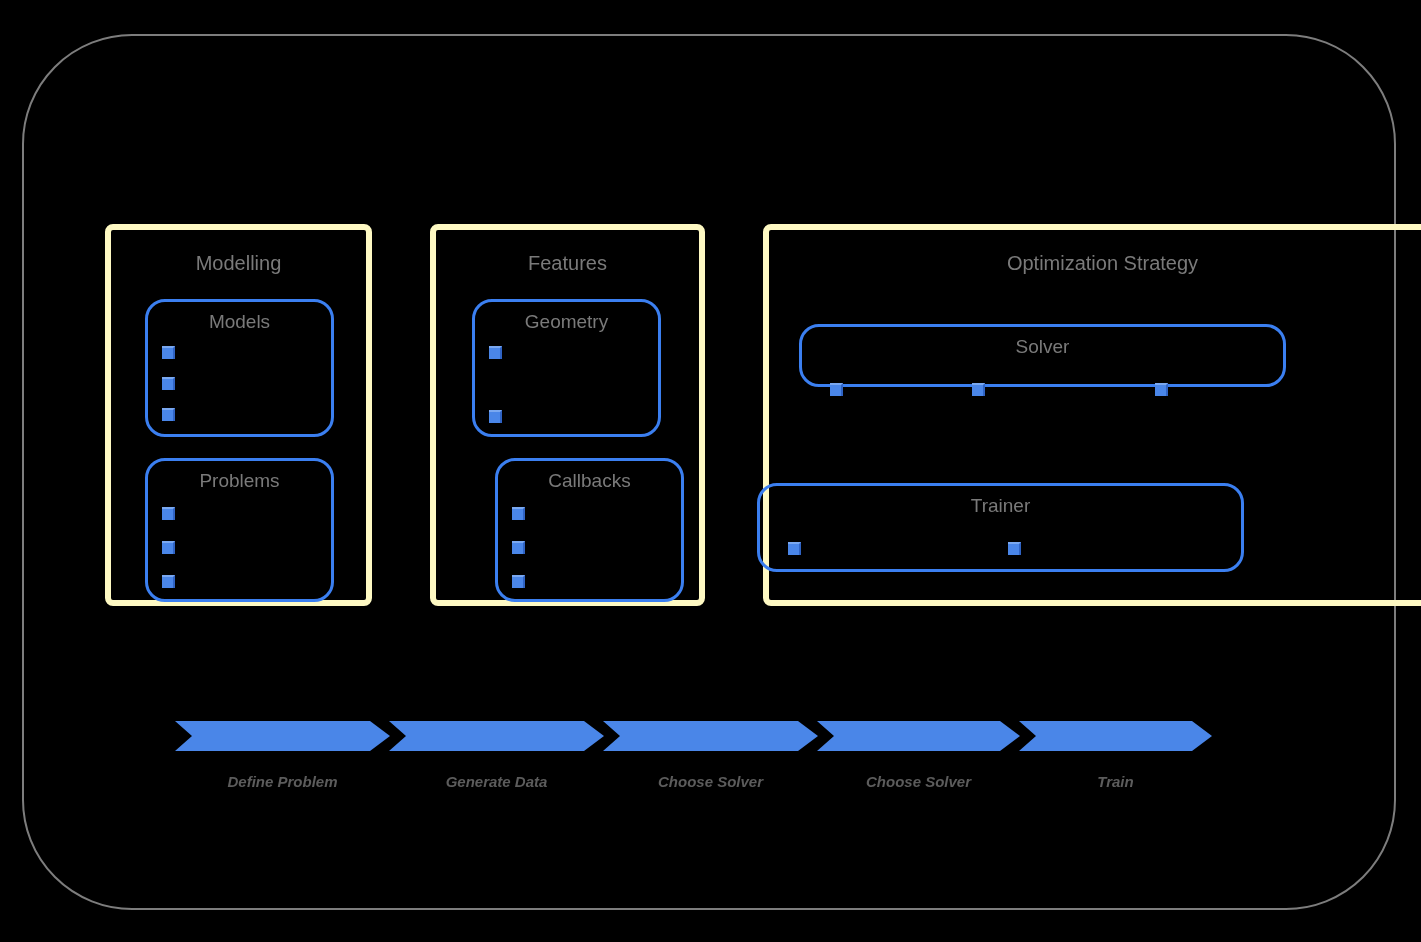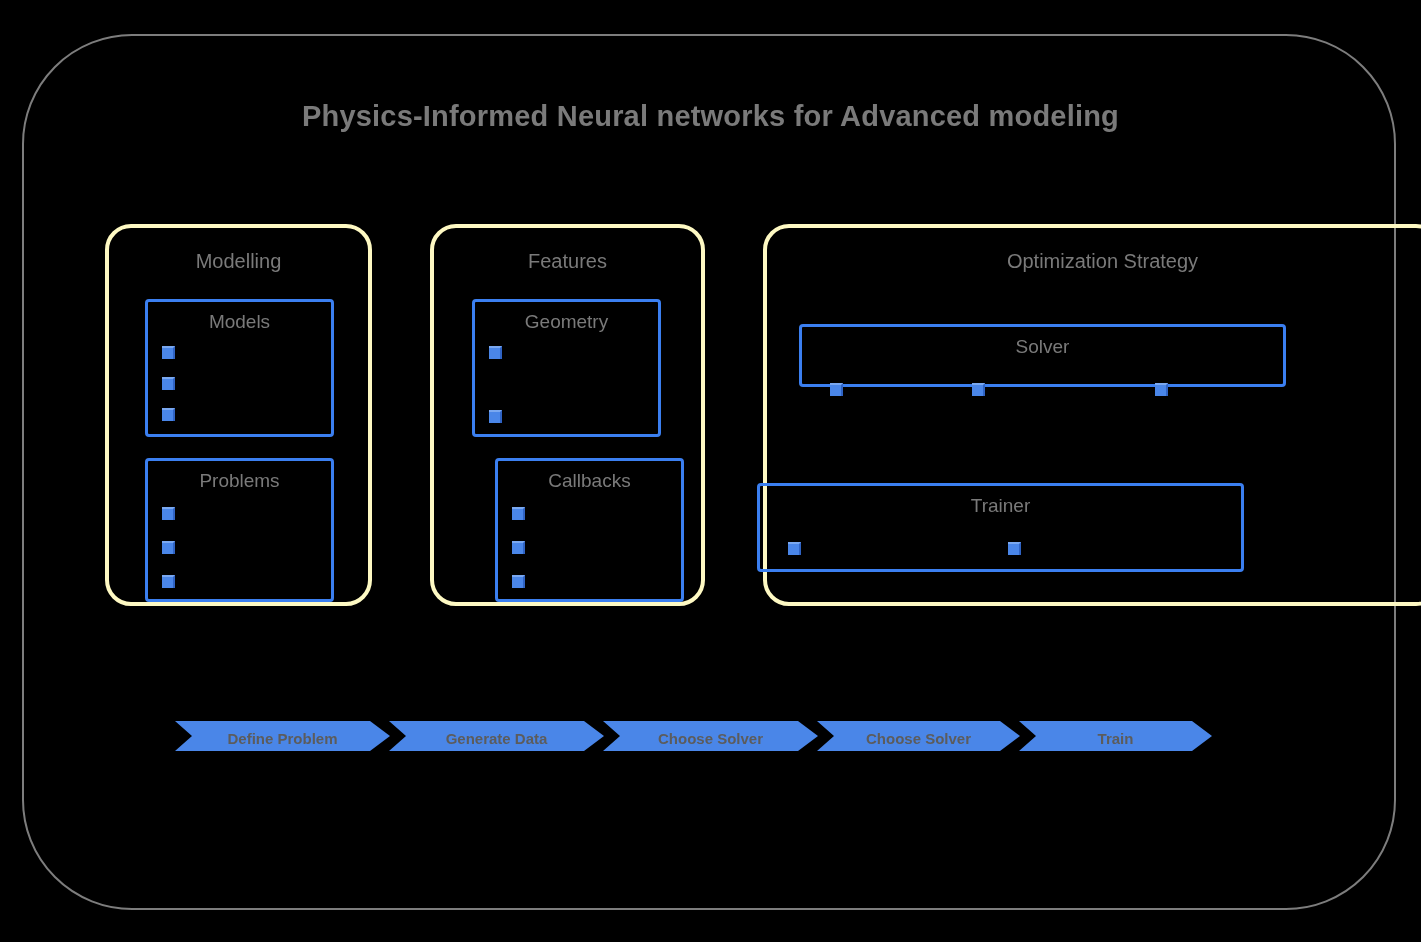--- a/index.html
+++ b/index.html
@@ -44,22 +44,22 @@
     text-align: center;
     color: #7a7a7a;
     font-size: 29px;
     font-weight: bold;
     letter-spacing: 0.2px;
   }
 
   
   .group-box {
     position: absolute;
-    border: 4px solid #fef9c3;
-    border-radius: 26px;
+    border: 6px solid #fef9c3;
+    border-radius: 8px;
     box-sizing: border-box;
   }
   .group-title {
     position: absolute;
     left: 0;
     width: 100%;
     top: 22px;
     text-align: center;
     color: #7a7a7a;
     font-size: 20px;
@@ -67,21 +67,21 @@
   }
 
   #group-modelling { left: 105px; top: 224px; width: 267px; height: 382px; }
   #group-features  { left: 430px; top: 224px; width: 275px; height: 382px; }
   #group-optim     { left: 763px; top: 224px; width: 679px; height: 382px; }
 
   
   .blue-box {
     position: absolute;
     border: 3px solid #3b7ff0;
-    border-radius: 4px;
+    border-radius: 20px;
     box-sizing: border-box;
   }
   .blue-box-title {
     position: absolute;
     left: 0;
     width: 100%;
     top: 9px;
     text-align: center;
     color: #7a7a7a;
     font-size: 19px;
@@ -114,31 +114,31 @@
     width: 1421px;
     height: 942px;
     pointer-events: none;
   }
   .stage-label {
     position: absolute;
     text-align: center;
     color: #5c5c5c;
     font-size: 15px;
     font-weight: bold;
-    top: 730px;
+    top: 773px;
+    font-style: italic;
   }
 </style>
 </head>
 <body>
 
 <div id="canvas">
 
   <div class="outer-frame"></div>
 
-  <div class="diagram-title">Physics-Informed Neural networks for Advanced modeling</div>
 
   <div class="group-box" id="group-modelling">
     <div class="group-title">Modelling</div>
   </div>
 
   <div class="blue-box" id="box-models">
     <div class="blue-box-title">Models</div>
     <div class="cube" style="left:14px; top:44px;"></div>
     <div class="cube" style="left:14px; top:75px;"></div>
     <div class="cube" style="left:14px; top:106px;"></div>

